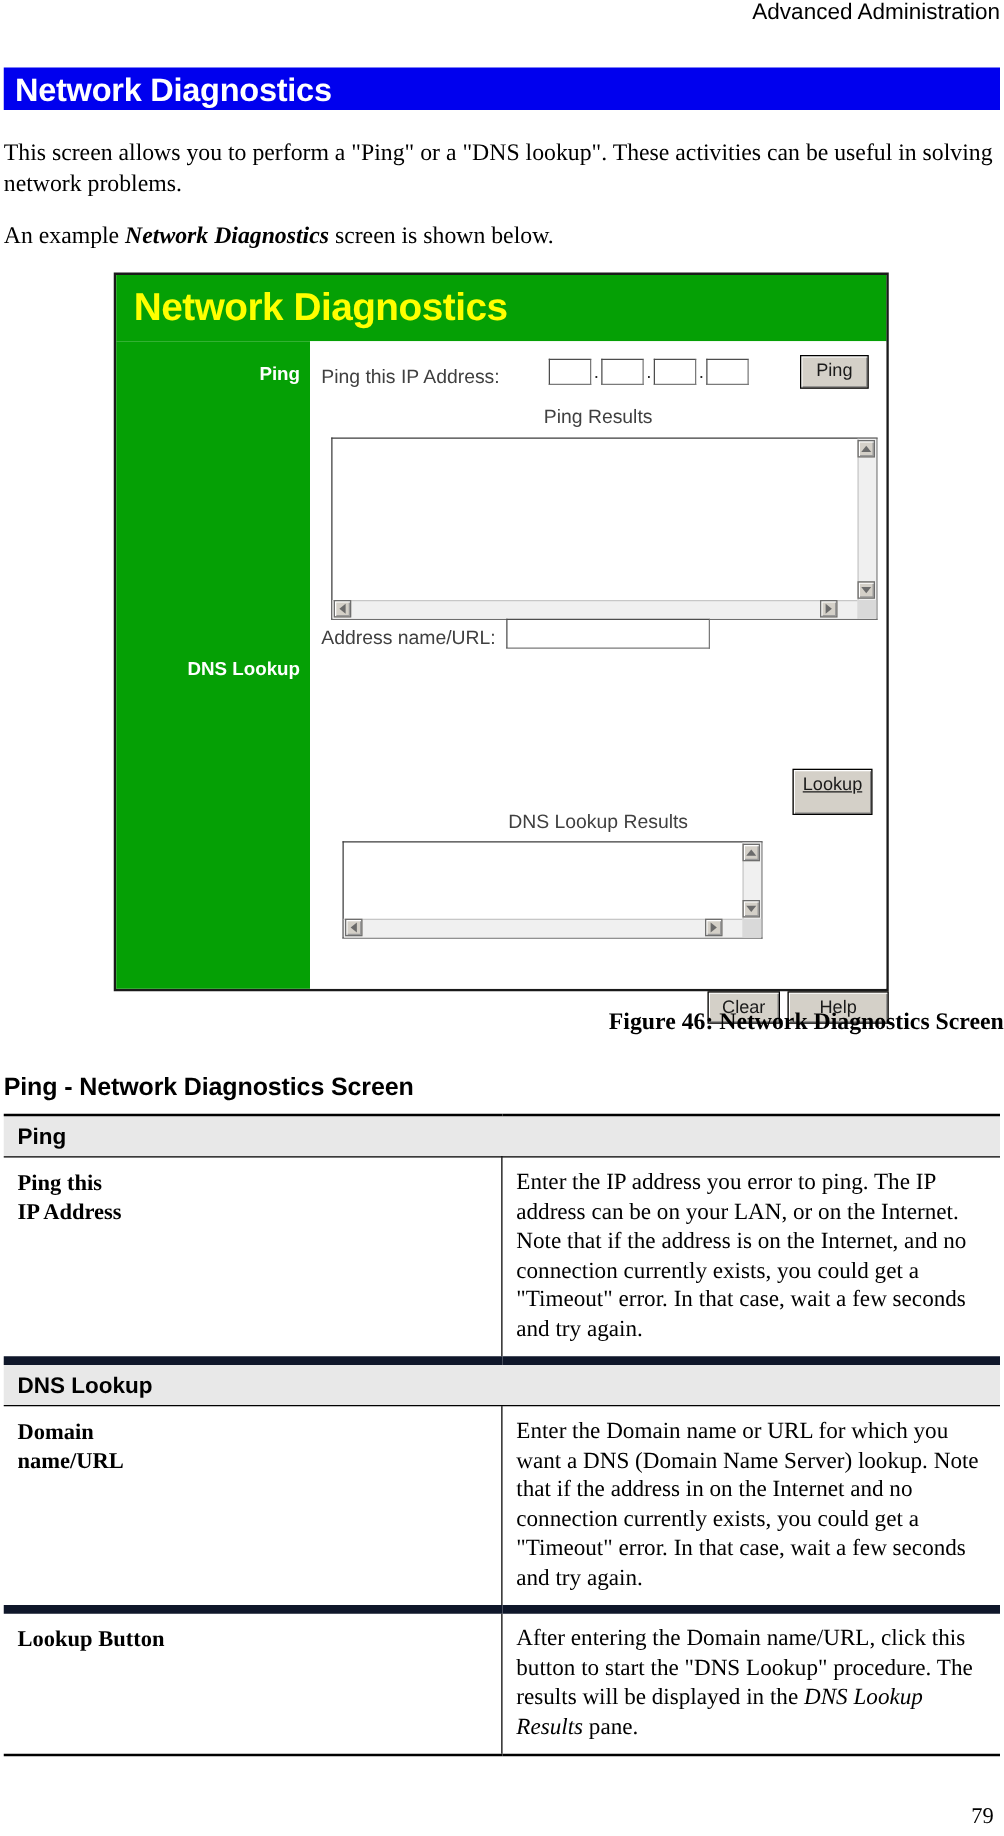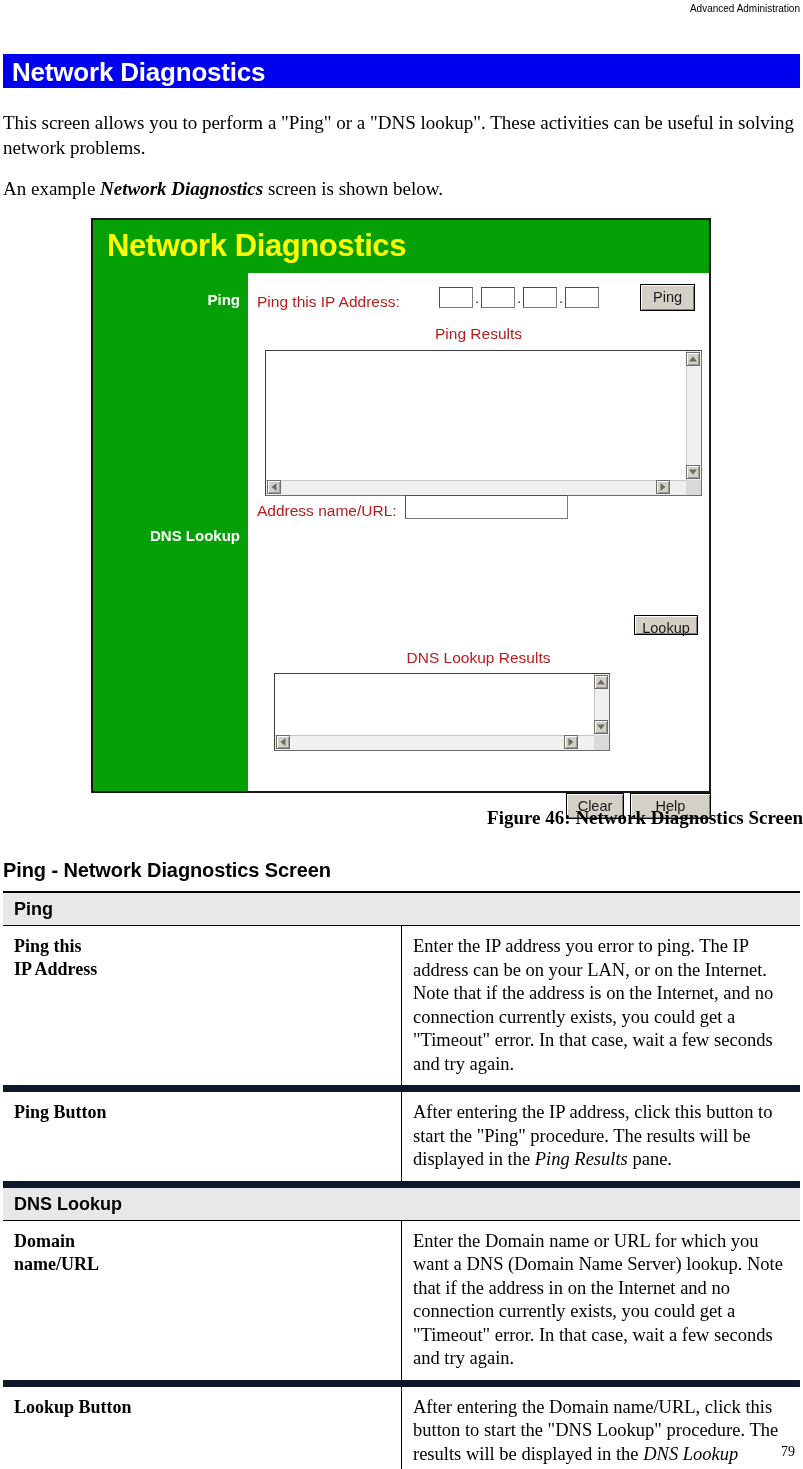--- a/index.html
+++ b/index.html
@@ -16,21 +16,21 @@
     color: #000000;
     overflow: hidden;
   }
 
   
   .running-head {
     position: absolute;
     top: 0px;
     right: 3px;
     font-family: "Liberation Sans", sans-serif;
-    font-size: 10px;
+    font-size: 18px;
     line-height: 18px;
     color: #000;
     white-space: nowrap;
   }
 
   
   .banner {
     position: absolute;
     left: 3px;
     top: 54px;
@@ -122,21 +122,21 @@
     top: 53px;
     width: 461px;
     height: 518px;
     background: #ffffff;
   }
 
   .ui-text {
     font-family: "Liberation Sans", sans-serif;
     font-size: 15.5px;
     line-height: 19px;
-    color: #b91c1c;
+    color: #404040;
     white-space: nowrap;
   }
 
   
   #ping-label {
     position: absolute;
     left: 9px;
     top: 19px;
   }
   .ip-group {
@@ -176,22 +176,23 @@
     box-sizing: border-box;
     cursor: default;
   }
   #btn-ping {
     left: 392px; top: 11px;
     width: 55px; height: 27px;
     line-height: 25px;
   }
   #btn-lookup {
     left: 386px; top: 342px;
-    width: 64px; height: 20px;
+    width: 64px; height: 37px;
     line-height: 24px;
+    text-decoration: underline;
   }
   #btn-clear {
     left: 318px; top: 520px;
     width: 58px; height: 26px;
     line-height: 24px;
   }
   #btn-help {
     left: 382px; top: 520px;
     width: 81px; height: 26px;
     line-height: 24px;
@@ -351,21 +352,21 @@
   .item-row.bordered td { border-bottom: 7px solid #0f172a; }
   .item-row.last td { border-bottom: 2px solid #000; }
   .desc-cell i { font-style: italic; }
 
   
   .page-number {
     position: absolute;
     right: 8px;
     bottom: 6px;
     font-family: "Liberation Serif", serif;
-    font-size: 14px;
+    font-size: 18px;
     line-height: 22px;
   }
 </style>
 </head>
 <body>
 
 <div class="running-head">Advanced Administration</div>
 
 <div class="banner">
   <div class="banner-title">Network Diagnostics</div>
@@ -461,24 +462,20 @@
 <div class="section-heading">Ping - Network Diagnostics Screen</div>
 
 <table class="data-table">
   <tbody id="data-table-body">
       <tr class="group-row">
         <td colspan="2">Ping</td>
       </tr>
       <tr class="item-row bordered">
         <td class="label-cell">Ping this<br>IP Address</td>
         <td class="desc-cell">Enter the IP address you error to ping. The IP address can be on your LAN, or on the Internet. Note that if the address is on the Internet, and no connection currently exists, you could get a "Timeout" error. In that case, wait a few seconds and try again.</td>
-      </tr>
-      <tr class="item-row bordered">
-        <td class="label-cell">Ping Button</td>
-        <td class="desc-cell">After entering the IP address, click this button to start the "Ping" procedure. The results will be displayed in the <i>Ping Results</i> pane.</td>
       </tr>
       <tr class="group-row">
         <td colspan="2">DNS Lookup</td>
       </tr>
       <tr class="item-row bordered">
         <td class="label-cell">Domain<br>name/URL</td>
         <td class="desc-cell">Enter the Domain name or URL for which you want a DNS (Domain Name Server) lookup. Note that if the address in on the Internet and no connection currently exists, you could get a "Timeout" error. In that case, wait a few seconds and try again.</td>
       </tr>
       <tr class="item-row last">
         <td class="label-cell">Lookup Button</td>

